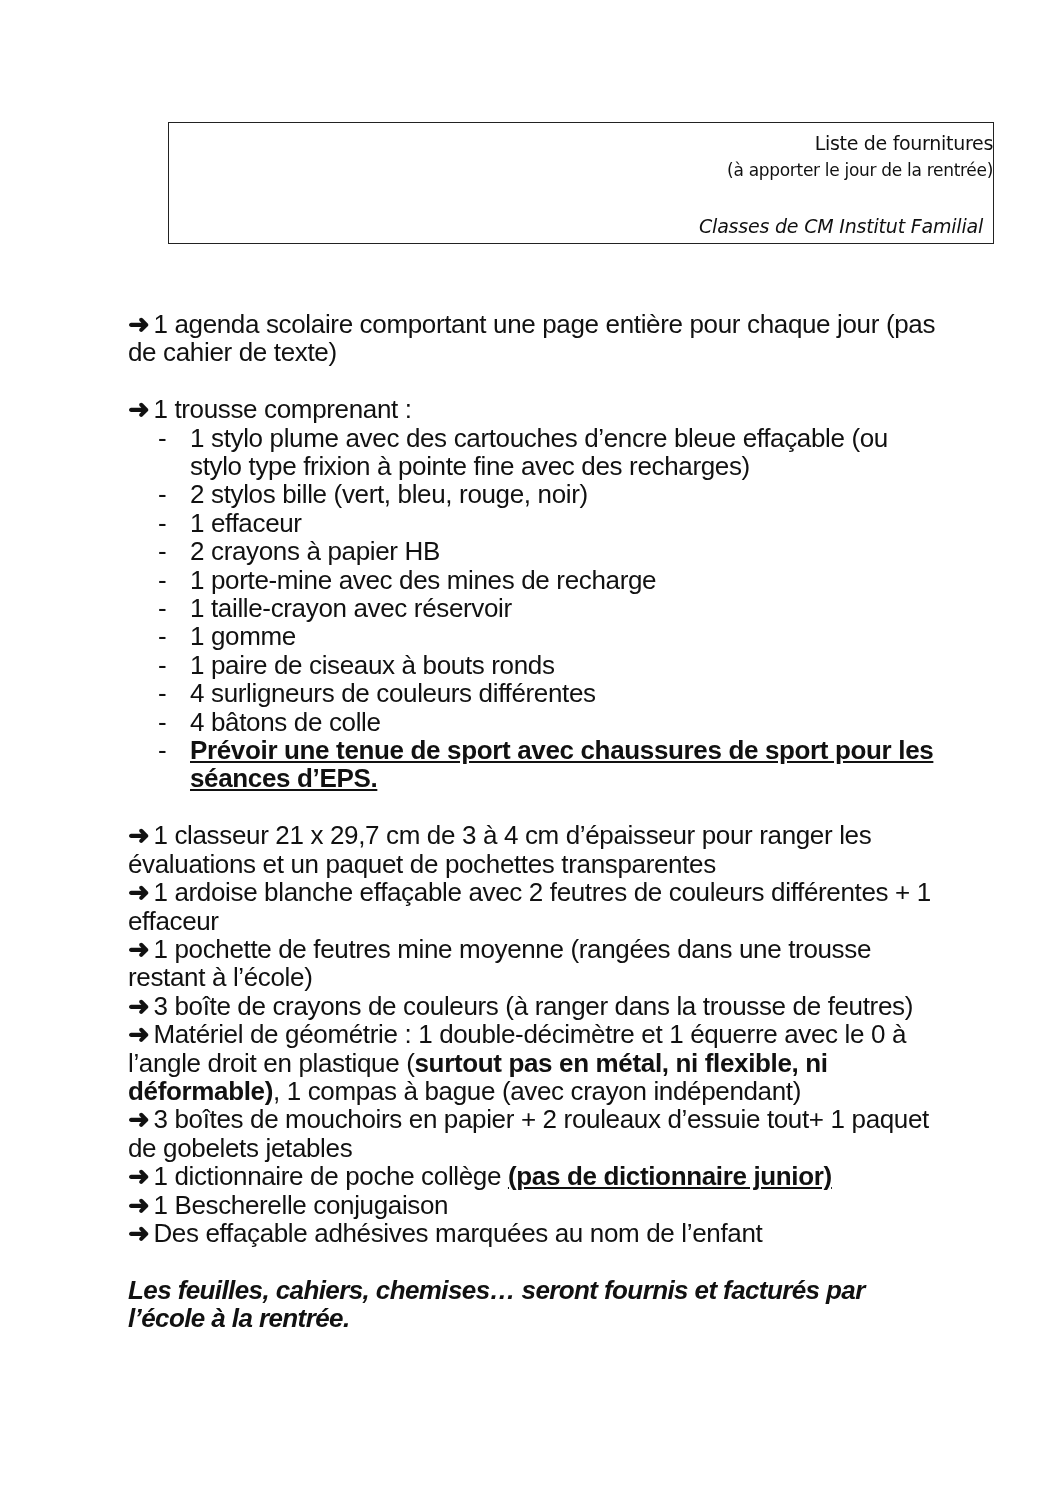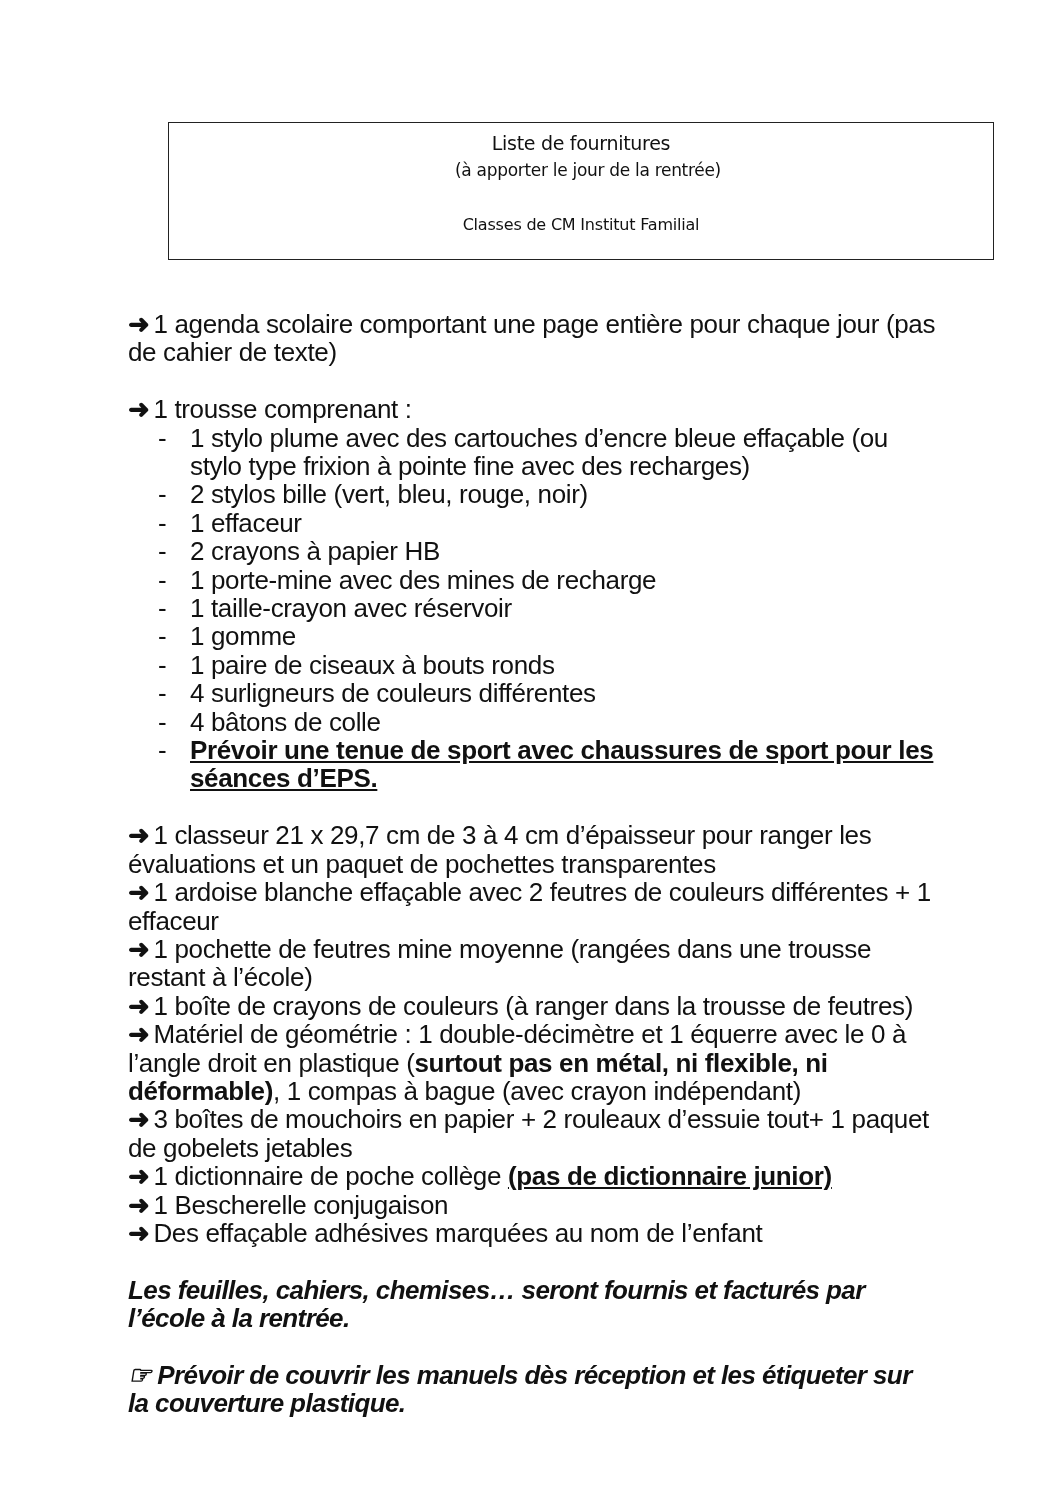--- a/index.html
+++ b/index.html
@@ -13,45 +13,46 @@
       position: relative;
       overflow: hidden;
       color: #111111;
       font-family: "Liberation Sans", sans-serif;
     }
     .title-box {
       position: absolute;
       left: 168px;
       top: 122px;
       width: 826px;
-      height: 138px;
+      height: 122px;
       border: 1.5px solid #222;
       box-sizing: border-box;
-      text-align: center;
+      text-align: right;
       font-family: "DejaVu Sans", sans-serif;
     }
     .title-line1 {
       position: absolute;
       left: 0; right: 0;
       top: 9px;
       font-size: 19px;
       letter-spacing: -0.3px;
     }
     .title-line2 {
       position: absolute;
       left: 14px; right: 0;
       top: 37px;
       font-size: 17px;
       letter-spacing: -0.3px;
     }
     .title-line3 {
       position: absolute;
-      left: 0; right: 0;
+      left: 0; right: 10px;
       top: 92px;
-      font-size: 16px;
+      font-size: 19px;
+      font-style: italic;
       letter-spacing: -0.2px;
     }
     .content {
       position: absolute;
       left: 128px;
       top: 310px;
       width: 810px;
       font-size: 26px;
       line-height: 28.4px;
       letter-spacing: -0.35px;
@@ -124,21 +125,21 @@
   <p class="para">
     <span class="arrow">➜</span><span>1 classeur 21 x 29,7 cm de 3 à 4 cm d’épaisseur pour ranger les évaluations et un paquet de pochettes transparentes</span>
   </p>
   <p class="para">
     <span class="arrow">➜</span><span>1 ardoise blanche effaçable avec 2 feutres de couleurs différentes + 1 effaceur</span>
   </p>
   <p class="para">
     <span class="arrow">➜</span><span>1 pochette de feutres mine moyenne (rangées dans une trousse restant à l’école)</span>
   </p>
   <p class="para">
-    <span class="arrow">➜</span><span>1 boîte de crayons de couleurs (à ranger dans la trousse de feutres)</span>
+    <span class="arrow">➜</span><span>3 boîte de crayons de couleurs (à ranger dans la trousse de feutres)</span>
   </p>
   <p class="para">
     <span class="arrow">➜</span><span>Matériel de géométrie : 1 double-décimètre et 1 équerre avec le 0 à l’angle droit en plastique (</span><span class="bold">surtout pas en métal, ni flexible, ni déformable)</span><span>, 1 compas à bague (avec crayon indépendant)</span>
   </p>
   <p class="para">
     <span class="arrow">➜</span><span>3 boîtes de mouchoirs en papier + 2 rouleaux d’essuie tout+ 1 paquet de gobelets jetables</span>
   </p>
   <p class="para">
     <span class="arrow">➜</span><span>1 dictionnaire de poche collège </span><span class="bold-under">(pas de dictionnaire junior)</span>
   </p>
@@ -148,17 +149,14 @@
   <p class="para">
     <span class="arrow">➜</span><span>Des effaçable adhésives marquées au nom de l’enfant</span>
   </p>
 
   <div class="gap"></div>
 
   <p class="para notes">Les feuilles, cahiers, chemises… seront fournis et facturés par l’école à la rentrée.</p>
 
   <div class="gap"></div>
 
-  <p class="para notes">
-    <span>☞</span><span> Prévoir de couvrir les manuels dès réception et les étiqueter sur la couverture plastique.</span>
-  </p>
 
 </div>
 
 </body></html>

